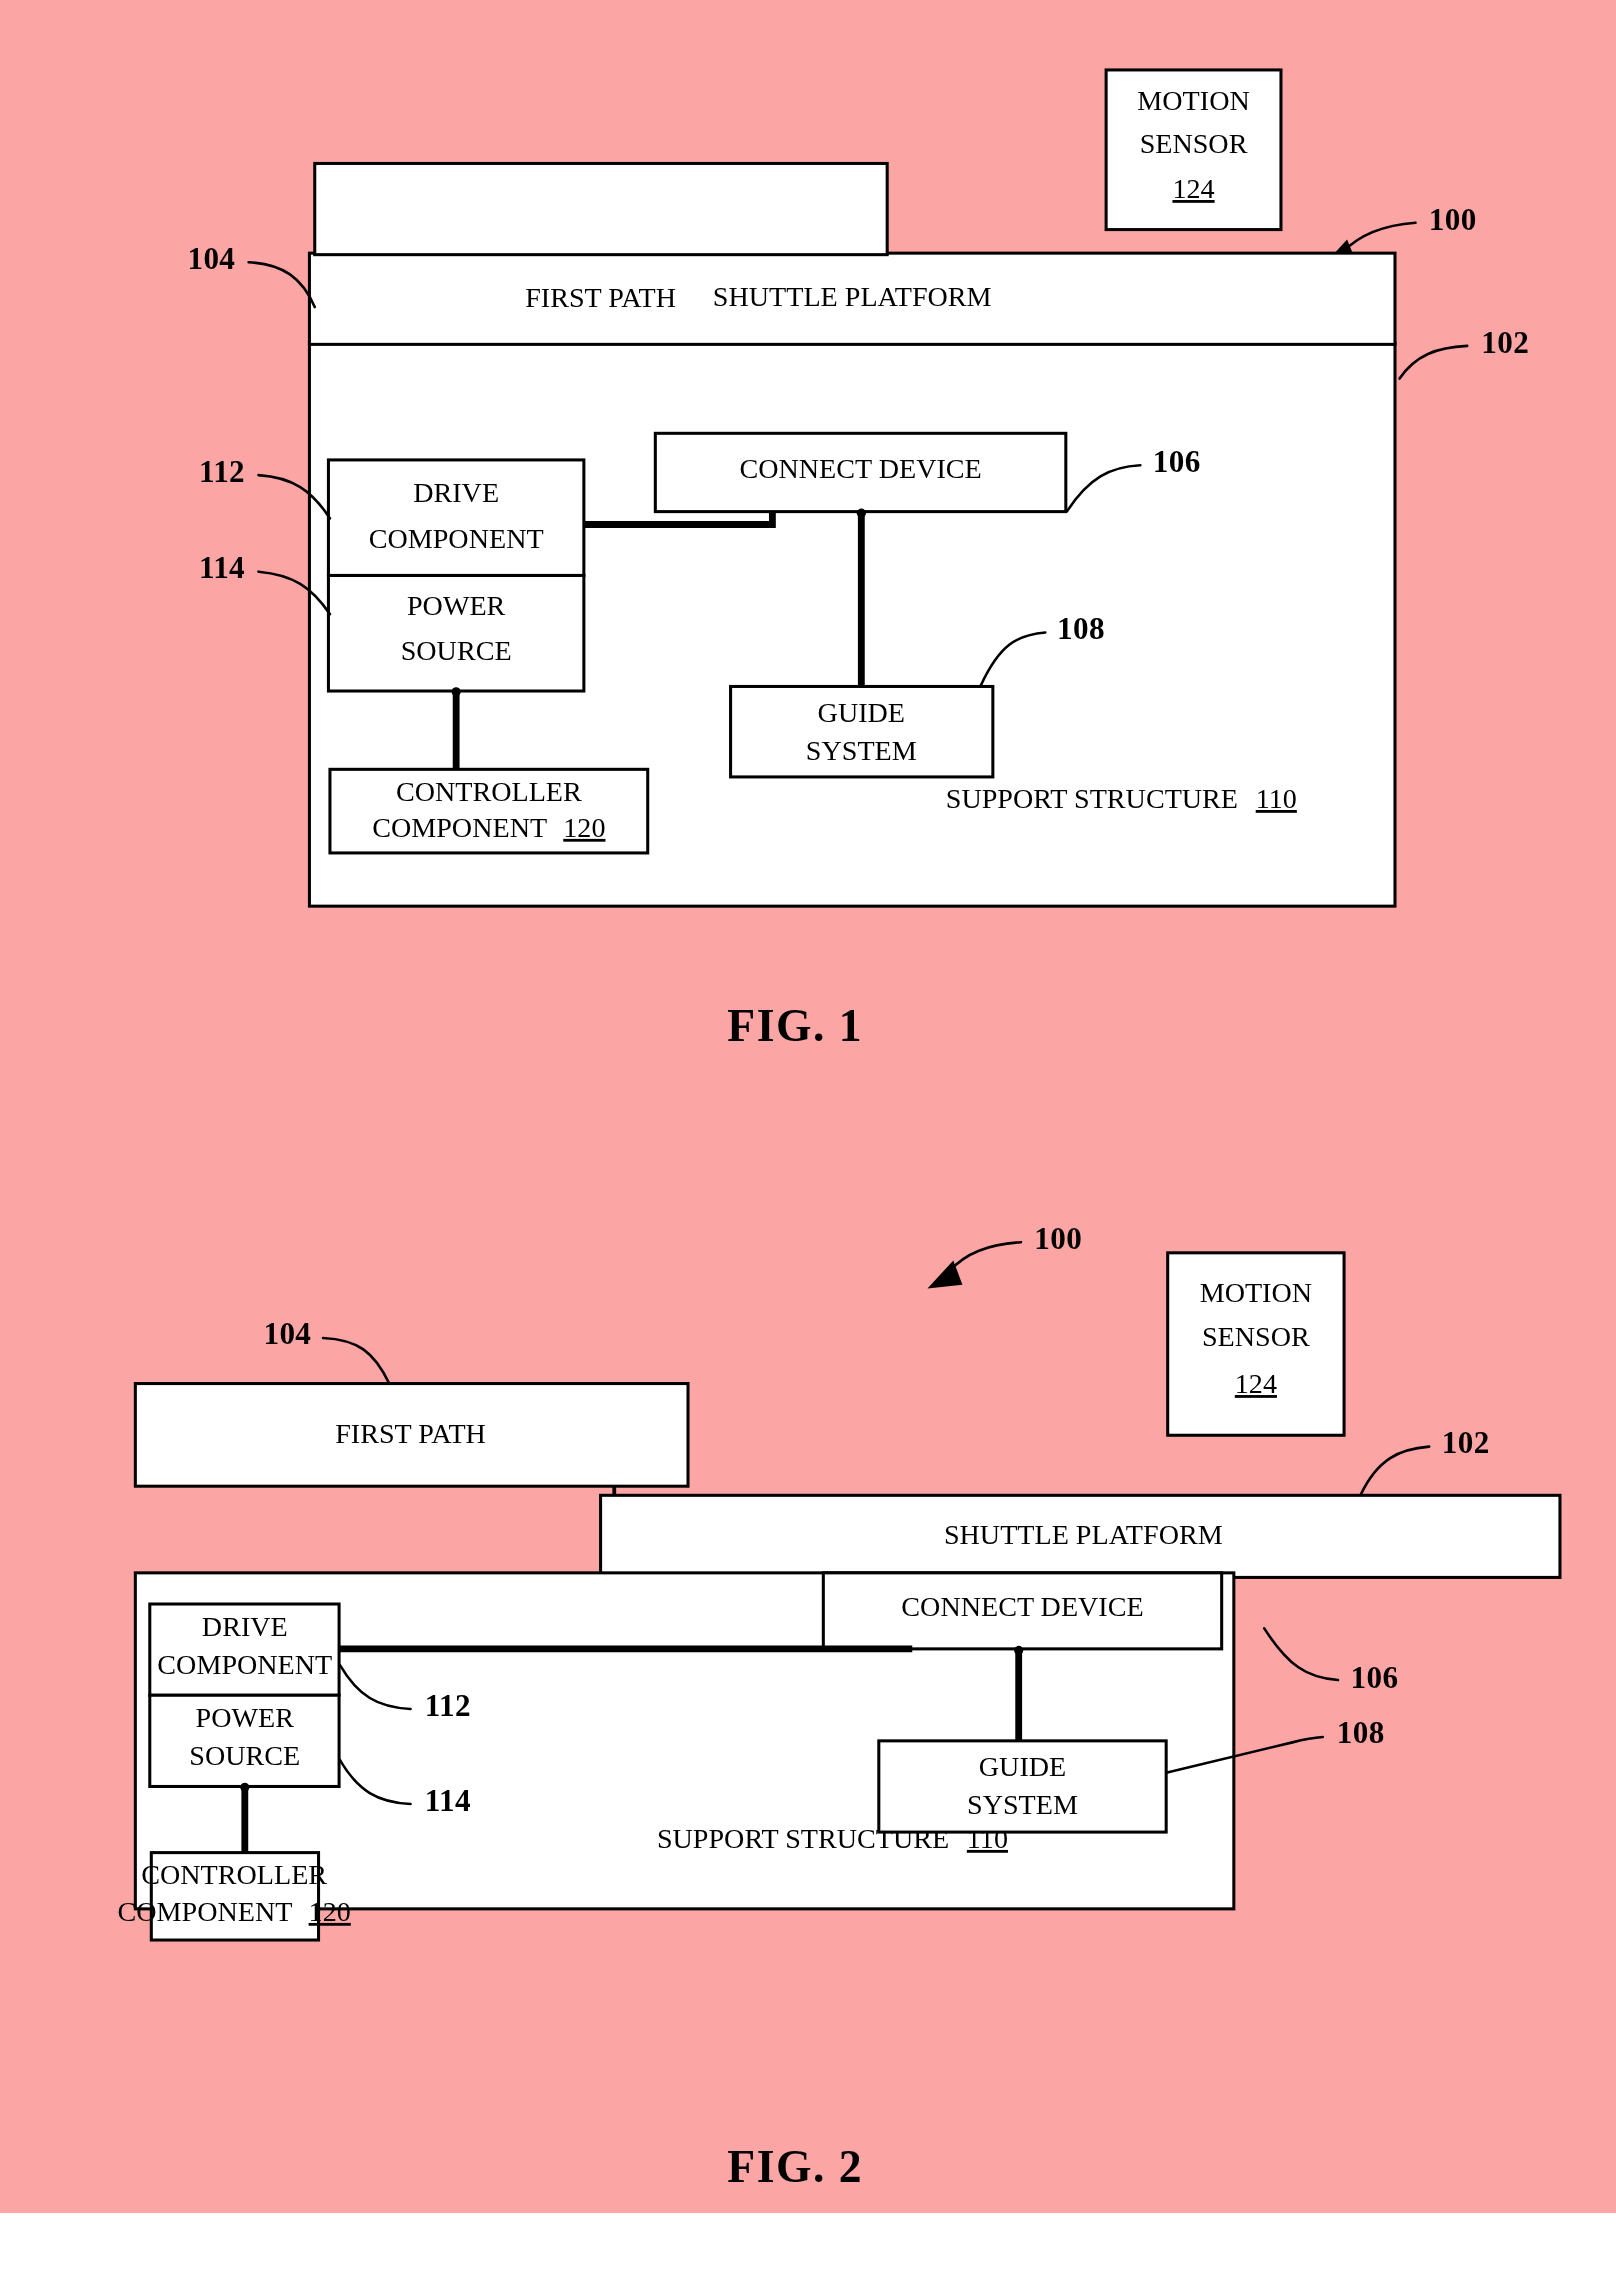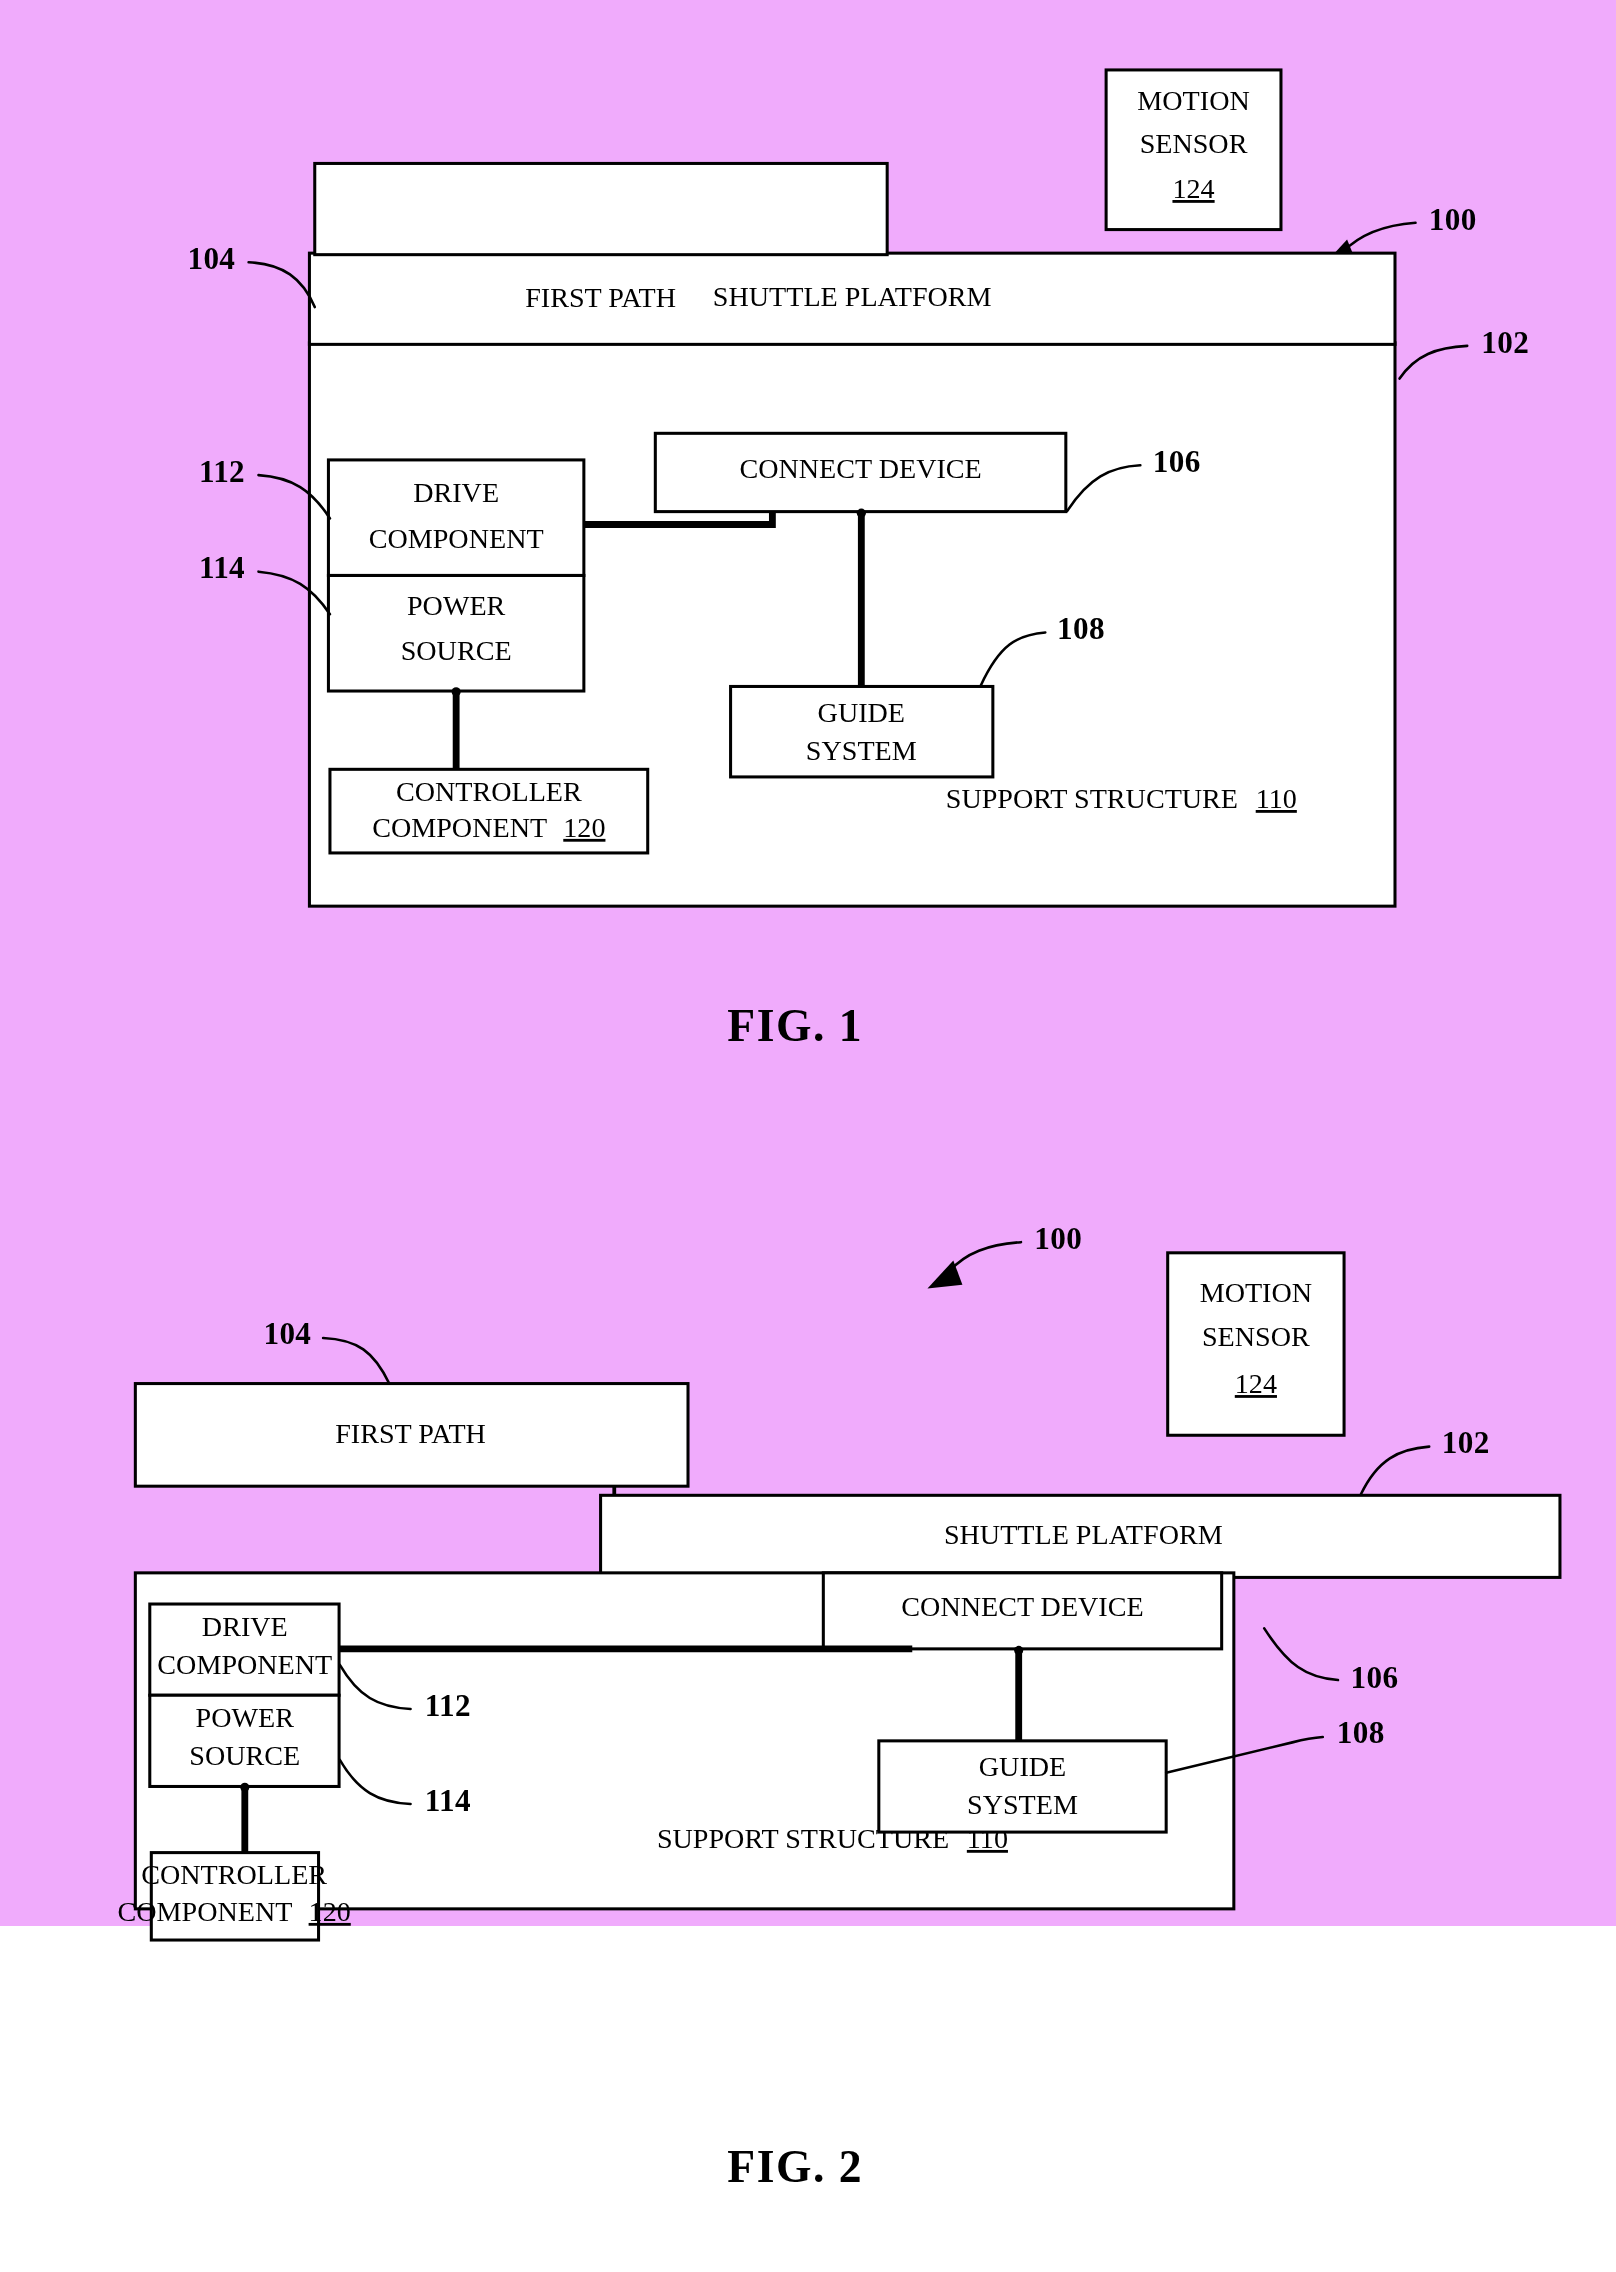--- a/index.html
+++ b/index.html
@@ -10,22 +10,22 @@
   body {
     width: 1617px;
     height: 2273px;
     font-family: "Liberation Serif", "DejaVu Serif", serif;
     color: #000000;
     overflow: hidden;
   }
   #sheet {
     position: relative;
     width: 1617px;
-    height: 1926px;
-    background: #f0abfc;
+    height: 2213px;
+    background: #fca5a5;
   }
   svg.figure {
     position: absolute;
     left: 0;
     top: 0;
     width: 1617px;
     height: 2273px;
     overflow: visible;
   }
   .box {

